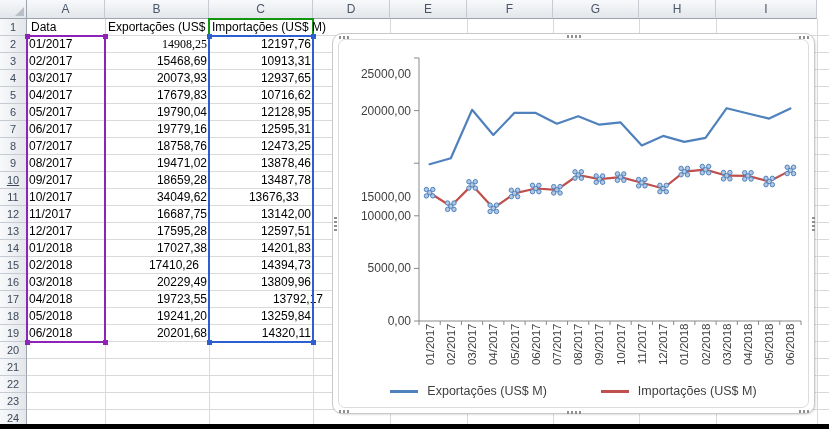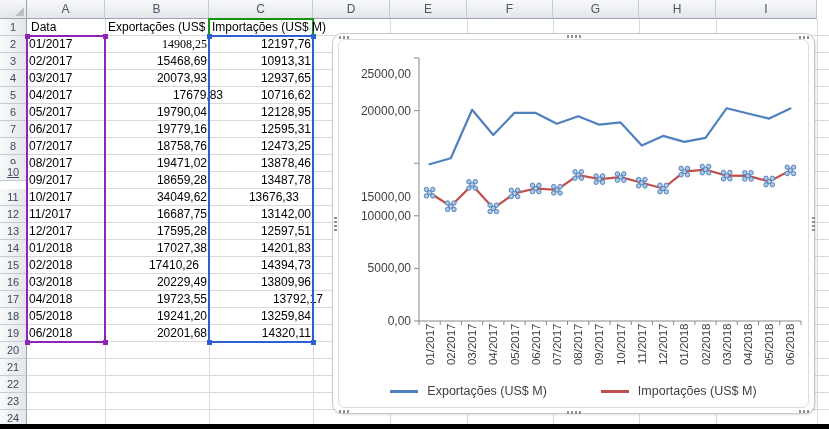--- a/index.html
+++ b/index.html
@@ -64,21 +64,21 @@
   <div id="rowheads">
       <div class="rowhead" style="top: 19px; height: 17px; line-height: 16px;">1</div>
       <div class="rowhead" style="top: 36px; height: 17px; line-height: 16px;">2</div>
       <div class="rowhead" style="top: 53px; height: 17px; line-height: 16px;">3</div>
       <div class="rowhead" style="top: 70px; height: 17px; line-height: 16px;">4</div>
       <div class="rowhead" style="top: 87px; height: 17px; line-height: 16px;">5</div>
       <div class="rowhead" style="top: 104px; height: 17px; line-height: 16px;">6</div>
       <div class="rowhead" style="top: 121px; height: 17px; line-height: 16px;">7</div>
       <div class="rowhead" style="top: 138px; height: 17px; line-height: 16px;">8</div>
       <div class="rowhead" style="top: 155px; height: 17px; line-height: 16px;">9</div>
-      <div class="rowhead" style="top: 164px; height: 17px; line-height: 16px; text-decoration: underline;">10</div>
+      <div class="rowhead" style="top: 172px; height: 17px; line-height: 16px; text-decoration: underline;">10</div>
       <div class="rowhead" style="top: 189px; height: 17px; line-height: 16px;">11</div>
       <div class="rowhead" style="top: 206px; height: 17px; line-height: 16px;">12</div>
       <div class="rowhead" style="top: 223px; height: 17px; line-height: 16px;">13</div>
       <div class="rowhead" style="top: 240px; height: 17px; line-height: 16px;">14</div>
       <div class="rowhead" style="top: 257px; height: 17px; line-height: 16px;">15</div>
       <div class="rowhead" style="top: 274px; height: 17px; line-height: 16px;">16</div>
       <div class="rowhead" style="top: 291px; height: 17px; line-height: 16px;">17</div>
       <div class="rowhead" style="top: 308px; height: 17px; line-height: 16px;">18</div>
       <div class="rowhead" style="top: 325px; height: 17px; line-height: 16px;">19</div>
       <div class="rowhead" style="top: 342px; height: 17px; line-height: 16px;">20</div>
@@ -111,21 +111,21 @@
         <div class="cellspan " style="left: 2px; top: 17px; width: 74px;">01/2017</div>
         <div class="cellspan num" style="left: 80px; top: 17px; width: 100px; font-family: Liberation Serif, serif;">14908,25</div>
         <div class="cellspan num" style="left: 184px; top: 17px; width: 100px;">12197,76</div>
         <div class="cellspan " style="left: 2px; top: 34px; width: 74px;">02/2017</div>
         <div class="cellspan num" style="left: 80px; top: 34px; width: 100px;">15468,69</div>
         <div class="cellspan num" style="left: 184px; top: 34px; width: 100px;">10913,31</div>
         <div class="cellspan " style="left: 2px; top: 51px; width: 74px;">03/2017</div>
         <div class="cellspan num" style="left: 80px; top: 51px; width: 100px;">20073,93</div>
         <div class="cellspan num" style="left: 184px; top: 51px; width: 100px;">12937,65</div>
         <div class="cellspan " style="left: 2px; top: 68px; width: 74px;">04/2017</div>
-        <div class="cellspan num" style="left: 80px; top: 68px; width: 100px; padding-left: 16px;">17679,83</div>
+        <div class="cellspan num" style="left: 80px; top: 68px; width: 100px;">17679,83</div>
         <div class="cellspan num" style="left: 184px; top: 68px; width: 100px;">10716,62</div>
         <div class="cellspan " style="left: 2px; top: 85px; width: 74px;">05/2017</div>
         <div class="cellspan num" style="left: 80px; top: 85px; width: 100px;">19790,04</div>
         <div class="cellspan num" style="left: 184px; top: 85px; width: 100px;">12128,95</div>
         <div class="cellspan " style="left: 2px; top: 102px; width: 74px;">06/2017</div>
         <div class="cellspan num" style="left: 80px; top: 102px; width: 100px;">19779,16</div>
         <div class="cellspan num" style="left: 184px; top: 102px; width: 100px;">12595,31</div>
         <div class="cellspan " style="left: 2px; top: 119px; width: 74px;">07/2017</div>
         <div class="cellspan num" style="left: 80px; top: 119px; width: 100px;">18758,76</div>
         <div class="cellspan num" style="left: 184px; top: 119px; width: 100px;">12473,25</div>

